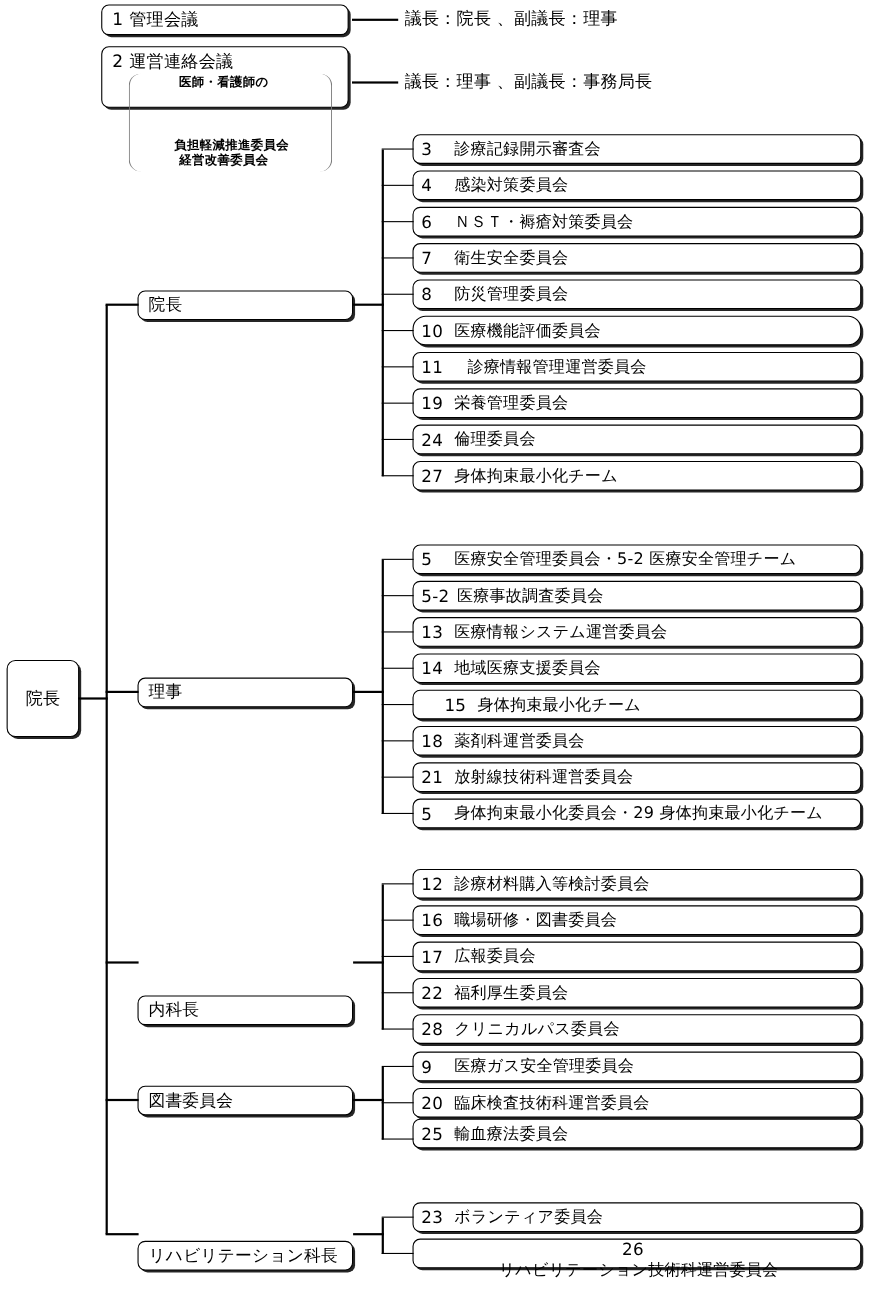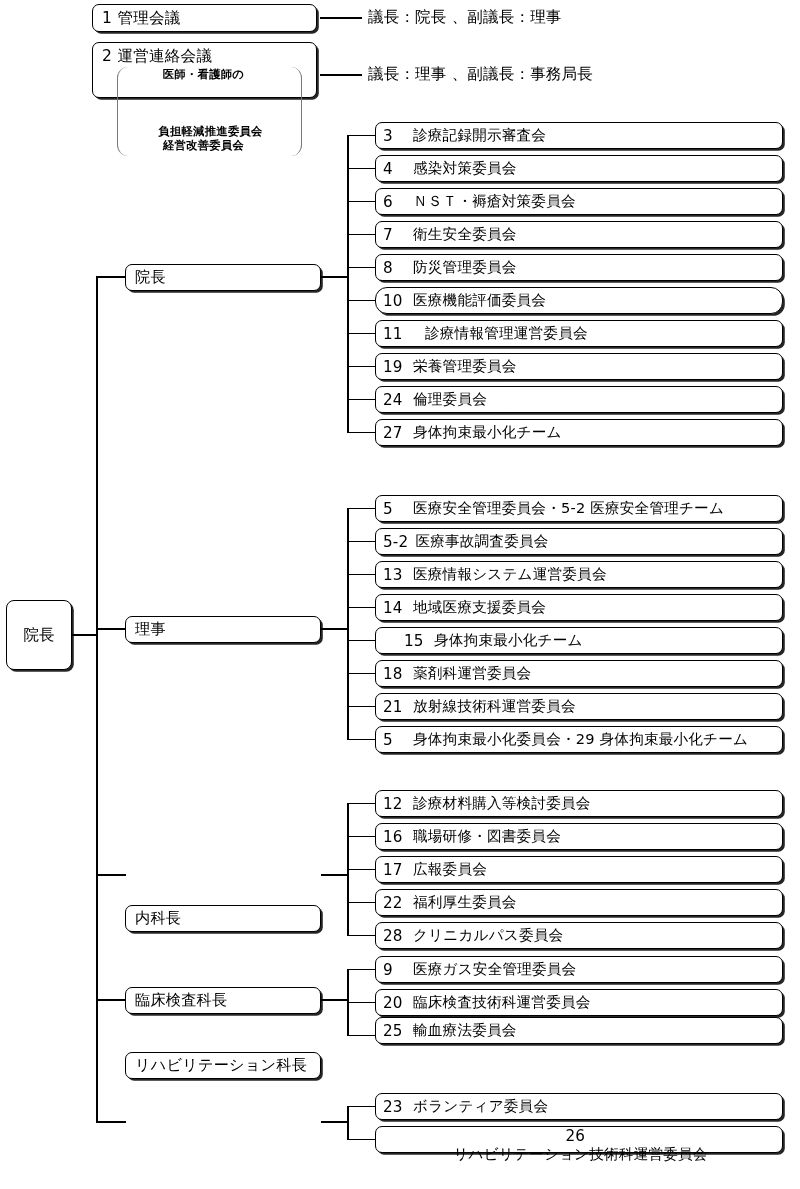--- a/index.html
+++ b/index.html
@@ -264,41 +264,41 @@
     <div class="ln h" style="left: 347px; top: 901.7px; width: 29px;"></div>
     <div class="box item-box" style="top: 922px;">
       <span class="item-num">28</span>
       <span class="item-label">クリニカルパス委員会</span>
     </div>
     <div class="ln h" style="left: 347px; top: 934.7px; width: 29px;"></div>
     <div class="ln v" style="left: 347px; top: 803.5px; height: 132px;"></div>
     <div class="ln h" style="left: 321px; top: 874.2px; width: 27.6px;"></div>
     <div class="ln h" style="left: 96px; top: 874.2px; width: 30px;"></div>
     <div class="box role-box" style="top: 986.5px;">
-      <span>臨床検査科長</span>
+      <span>図書委員会</span>
     </div>
     <div class="box item-box" style="top: 956px;">
       <span class="item-num">9</span>
       <span class="item-label">医療ガス安全管理委員会</span>
     </div>
     <div class="ln h" style="left: 347px; top: 968.7px; width: 29px;"></div>
     <div class="box item-box" style="top: 989px;">
       <span class="item-num">20</span>
       <span class="item-label">臨床検査技術科運営委員会</span>
     </div>
     <div class="ln h" style="left: 347px; top: 1001.7px; width: 29px;"></div>
     <div class="box item-box" style="top: 1017px;">
       <span class="item-num">25</span>
       <span class="item-label">輸血療法委員会</span>
     </div>
     <div class="ln h" style="left: 347px; top: 1034.7px; width: 29px;"></div>
     <div class="ln v" style="left: 347px; top: 969.5px; height: 66px;"></div>
     <div class="ln h" style="left: 321px; top: 999.2px; width: 27.6px;"></div>
     <div class="ln h" style="left: 96px; top: 999.2px; width: 30px;"></div>
-    <div class="box role-box" style="top: 1052px;">
+    <div class="box role-box" style="top: 1128px;">
       <span>リハビリテーション科長</span>
     </div>
     <div class="box item-box" style="top: 1093px;">
       <span class="item-num">23</span>
       <span class="item-label">ボランティア委員会</span>
     </div>
     <div class="ln h" style="left: 347px; top: 1105.7px; width: 29px;"></div>
     <div class="box item-box" style="top: 1126px; flex-direction: column;">
       <span class="item-num">26</span>
       <span class="item-label">リハビリテーション技術科運営委員会</span>

